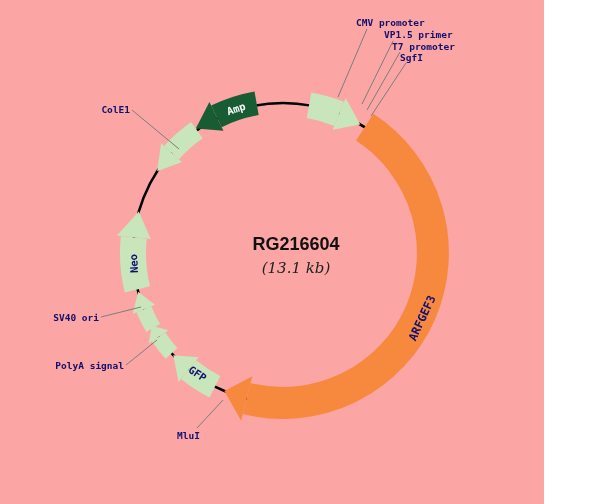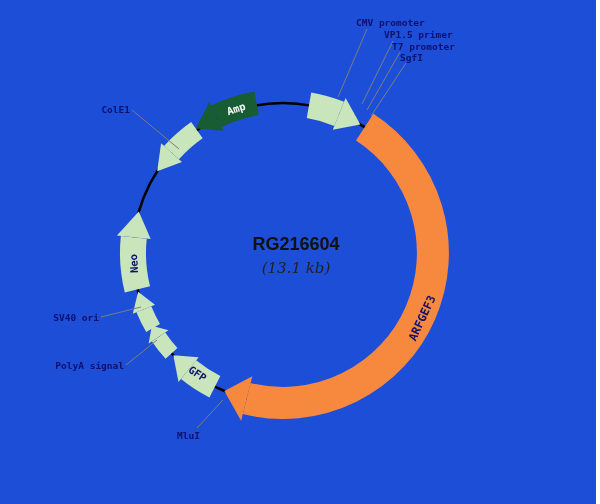--- a/index.html
+++ b/index.html
@@ -1,19 +1,19 @@
 <!DOCTYPE html>
 <html><head>
 <meta charset="utf-8">
 <style>
   html,body{margin:0;padding:0;background:#ffffff;}
   .canvas{
     position:relative;
-    width:596px;height:504px;
-    background:#1d4ed8;
+    width:544px;height:504px;
+    background:#fca5a5;
     font-family:"DejaVu Sans Mono", monospace;
     overflow:hidden;
   }
   svg{display:block;}
   .site-label{
     font-family:"DejaVu Sans Mono", monospace;
     font-size:9.5px;
     font-weight:bold;
     fill:#10106E;
   }

